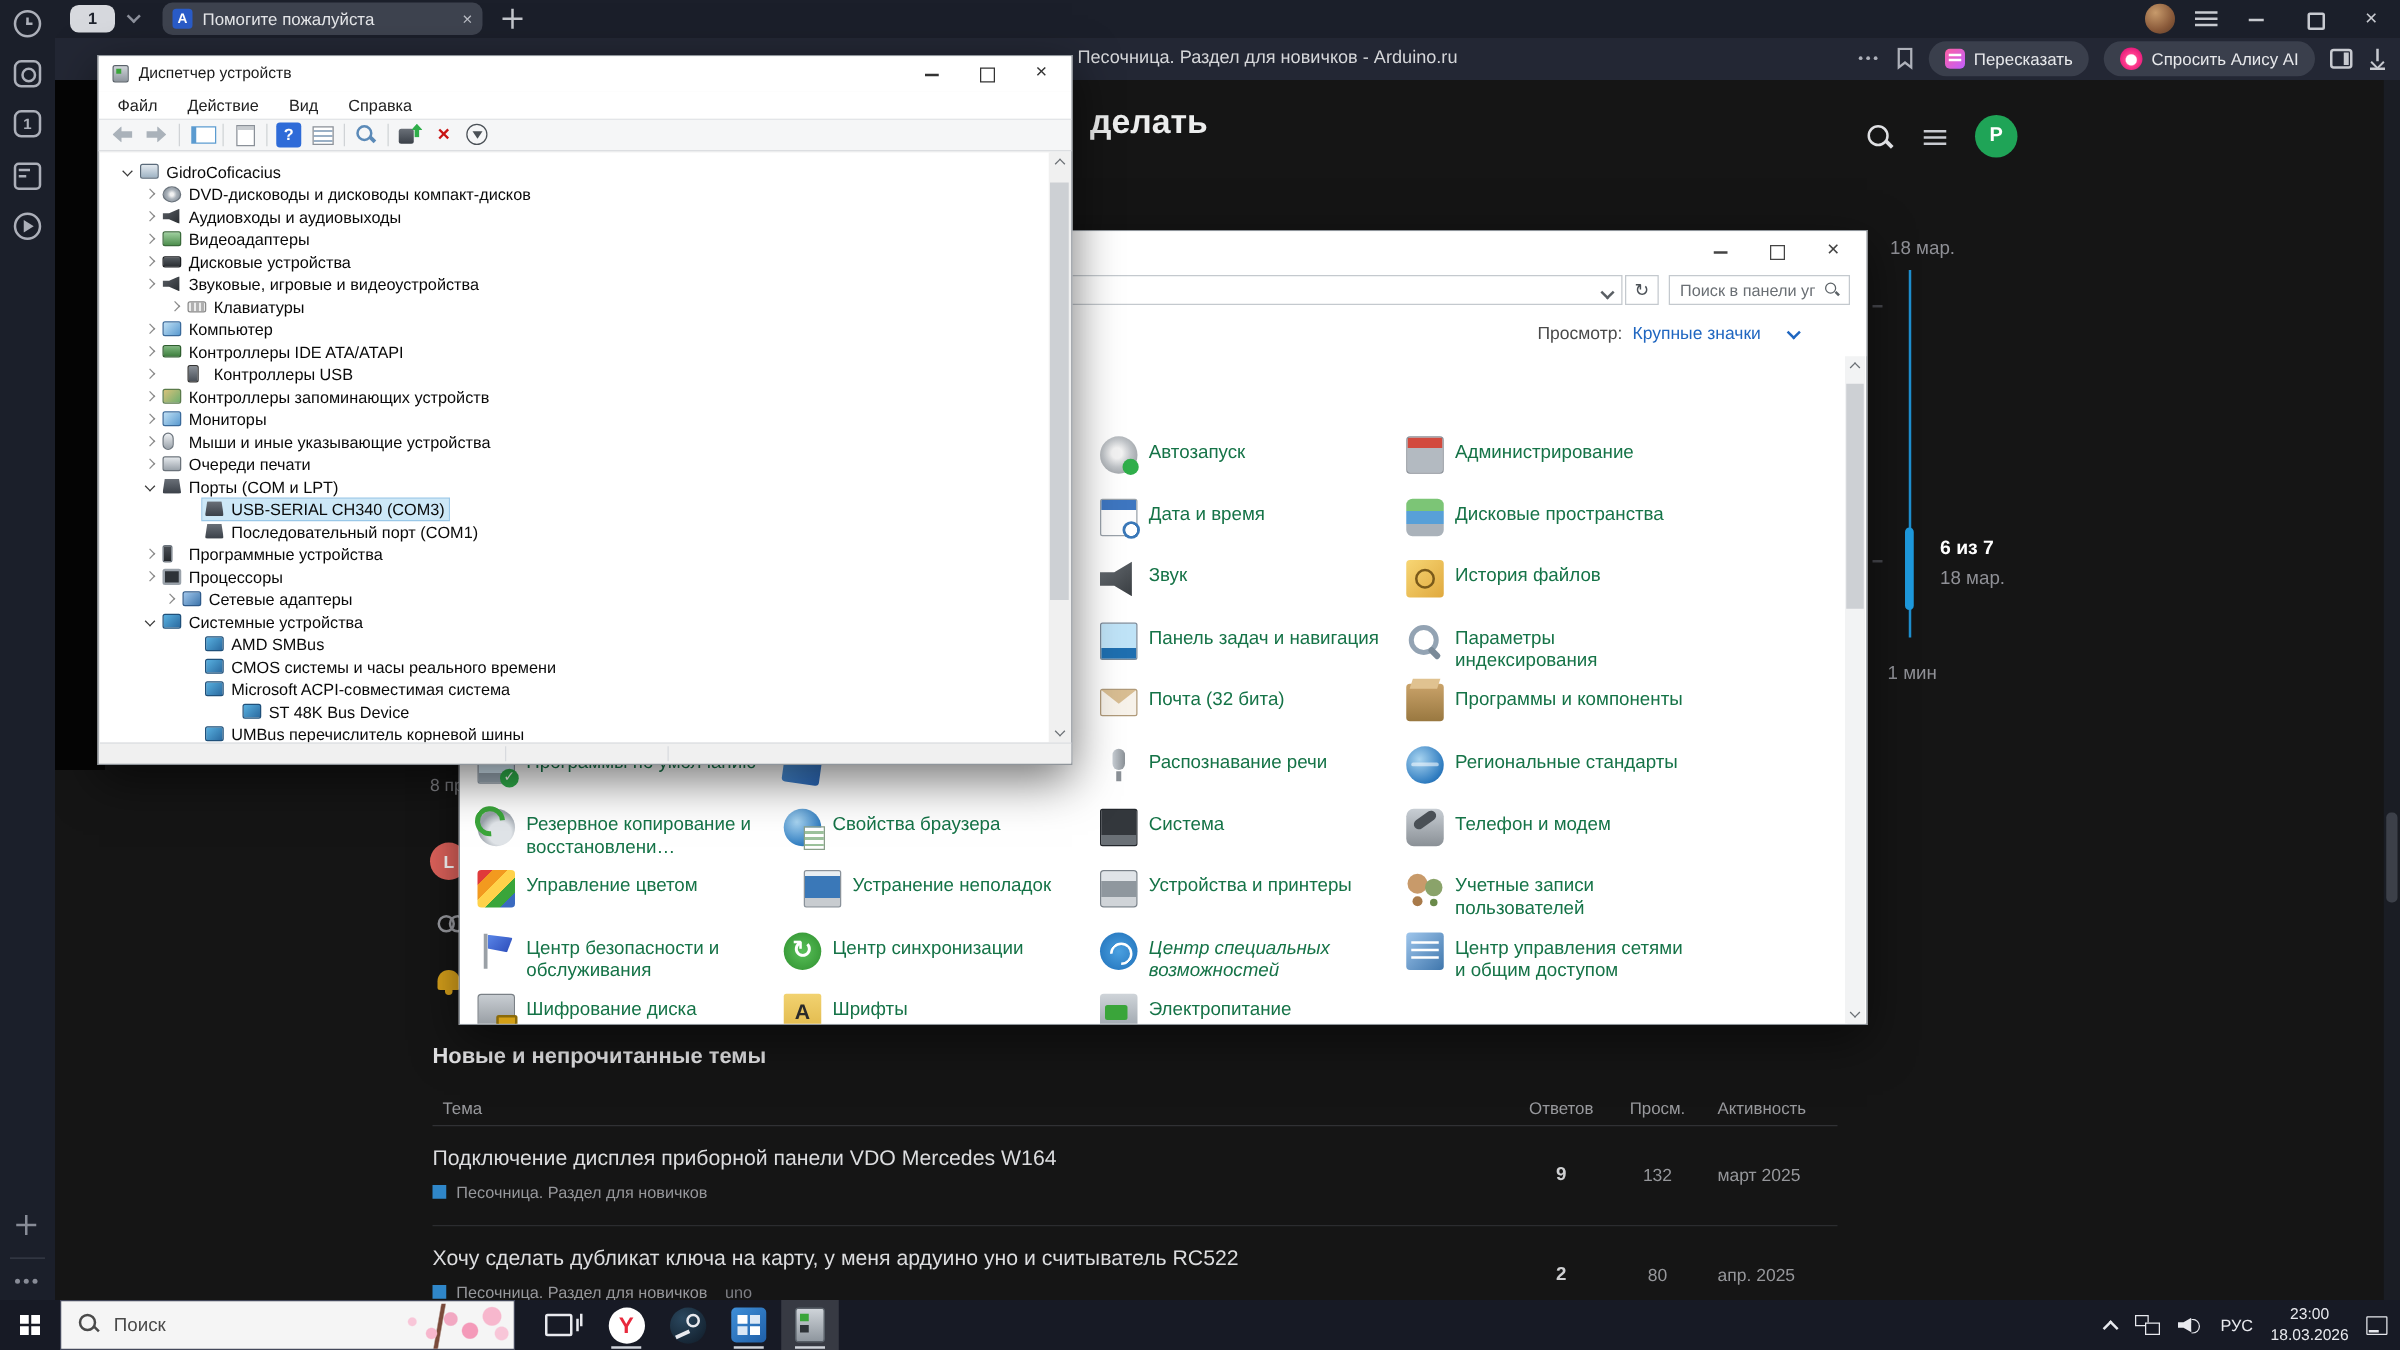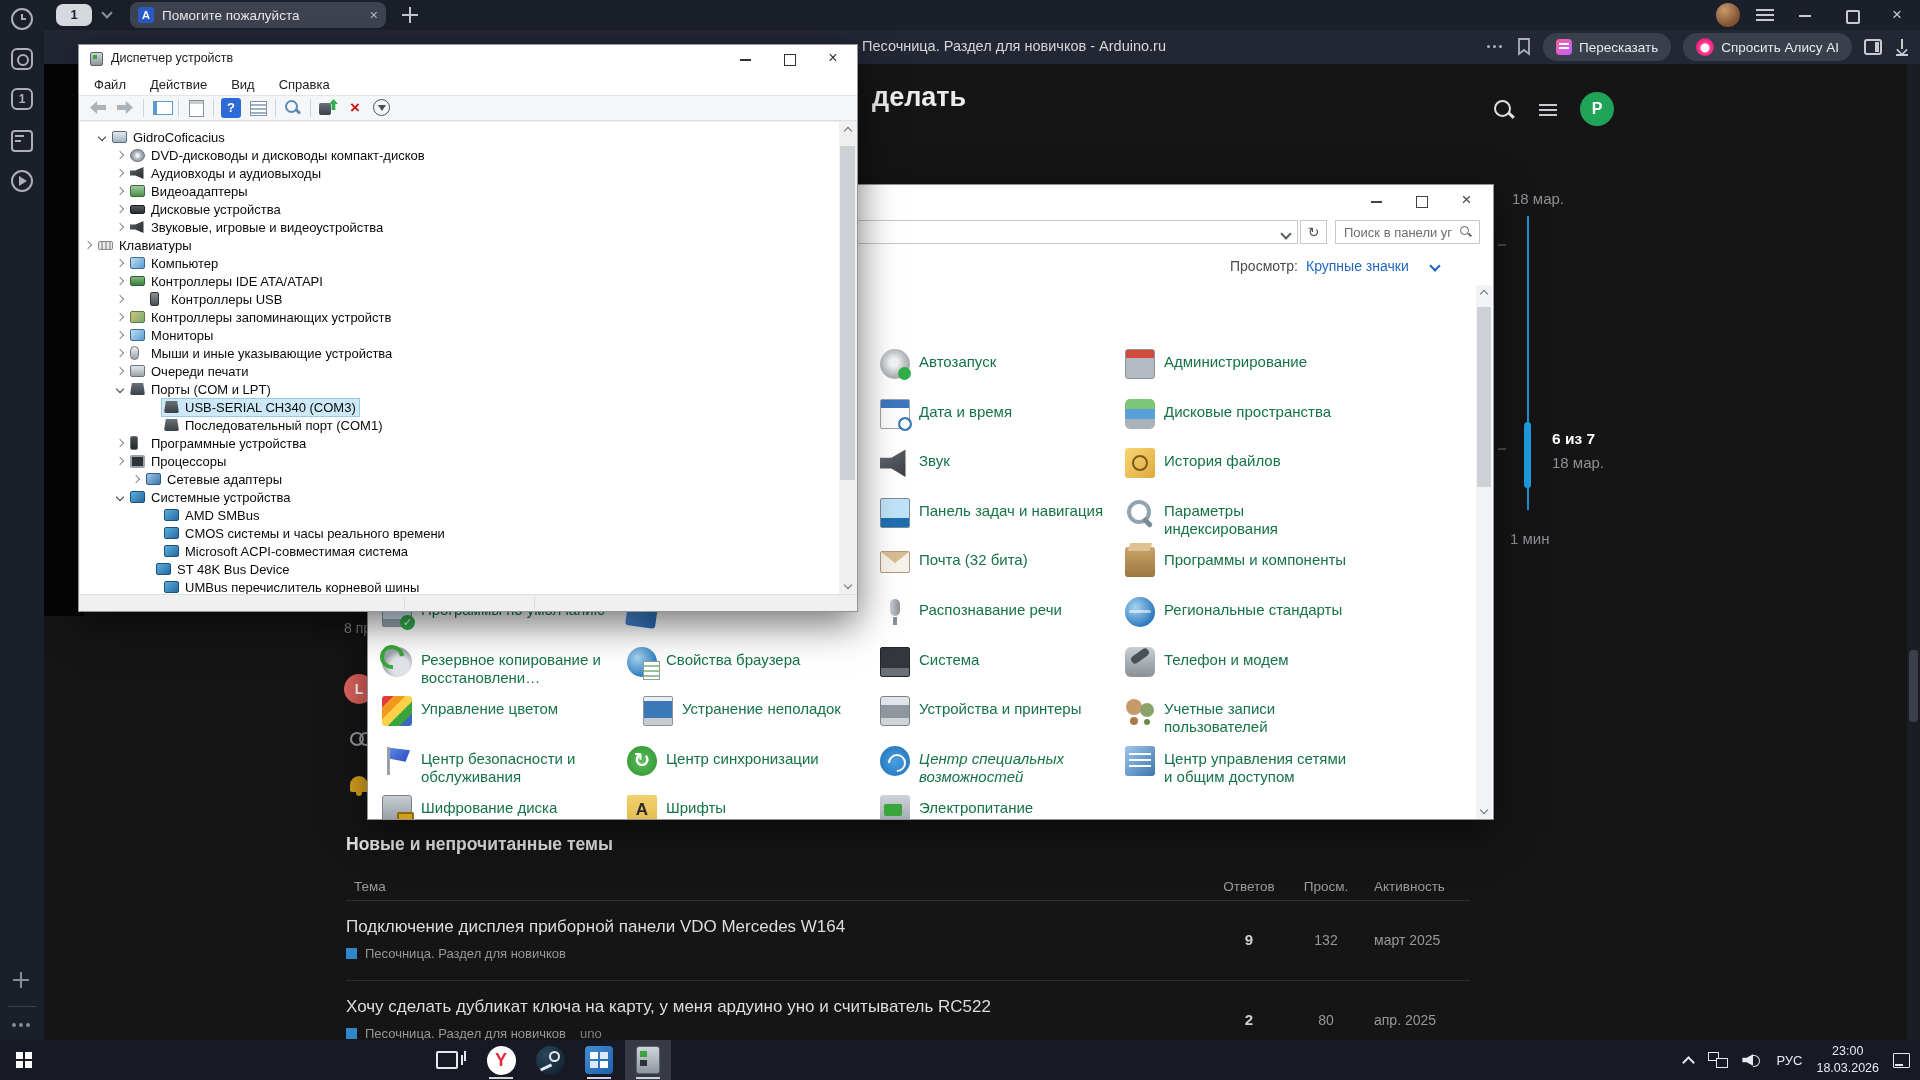--- a/index.html
+++ b/index.html
@@ -635,21 +635,21 @@
             <div>Дисковые устройства</div>
           </div>
         </div>
         <div class="tree-row" style="padding-left: 32px;">
           <div class="chev"></div>
           <div class="hlwrap">
             <div class="tico t-sound"></div>
             <div>Звуковые, игровые и видеоустройства</div>
           </div>
         </div>
-        <div class="tree-row" style="">
+        <div class="tree-row" style="padding-left: 32px; margin-left: 20px;">
           <div class="chev"></div>
           <div class="hlwrap">
             <div class="tico t-keyboard"></div>
             <div>Клавиатуры</div>
           </div>
         </div>
         <div class="tree-row" style="padding-left: 32px;">
           <div class="chev"></div>
           <div class="hlwrap">
             <div class="tico t-monitor"></div>
@@ -761,21 +761,21 @@
             <div>CMOS системы и часы реального времени</div>
           </div>
         </div>
         <div class="tree-row" style="padding-left: 66px;">
           <div class="chev-sp"></div>
           <div class="hlwrap">
             <div class="tico t-system"></div>
             <div>Microsoft ACPI-совместимая система</div>
           </div>
         </div>
-        <div class="tree-row" style="padding-left: 58px;">
+        <div class="tree-row" style="padding-left: 96px;">
           <div class="chev-sp"></div>
           <div class="hlwrap">
             <div class="tico t-system"></div>
             <div>ST 48K Bus Device</div>
           </div>
         </div>
         <div class="tree-row" style="padding-left: 66px;">
           <div class="chev-sp"></div>
           <div class="hlwrap">
             <div class="tico t-system"></div>
@@ -789,20 +789,25 @@
       <div class="cp-arr cp-arr-down" style="bottom:4px;left:4px"></div>
     </div>
     <div id="dm-status">
       <div class="dm-status-sep" style="left:324px"></div>
       <div class="dm-status-sep" style="left:454px"></div>
     </div>
   </div>
 
   <div id="taskbar">
     <div id="start"></div>
+    <div id="tb-search">
+      <div class="tbs-mag"></div>
+      <input readonly="" placeholder="Поиск" style="">
+      <div class="blossom"></div>
+    </div>
     <div class="tb-app" style="left:424px">
       <div class="ic-taskview"></div>
     </div>
     <div class="tb-app" style="left:478px">
       <div class="ic-yandex">Y</div>
       <div class="underline"></div>
     </div>
     <div class="tb-app" style="left:527px">
       <div class="ic-steam"></div>
     </div>

